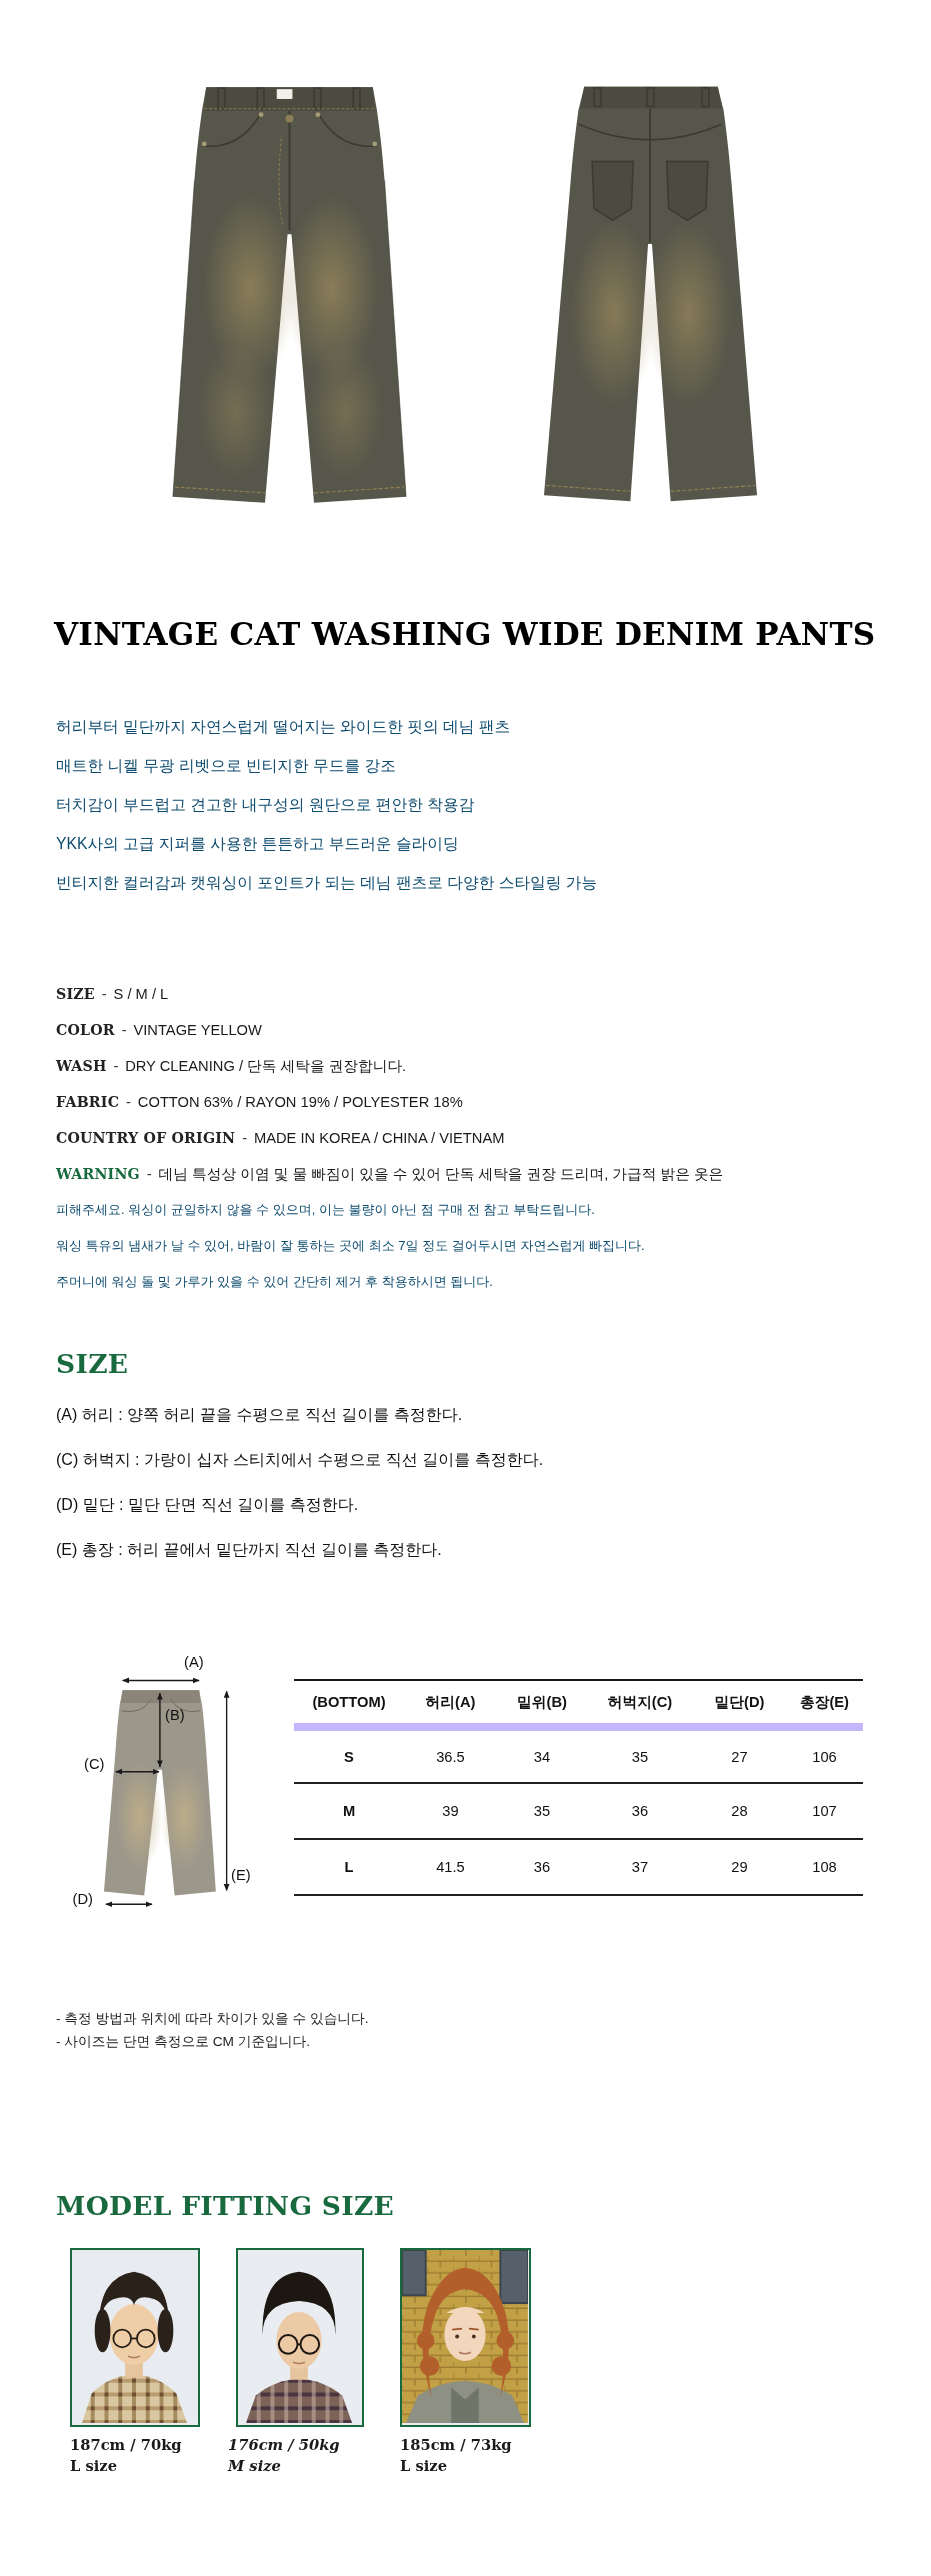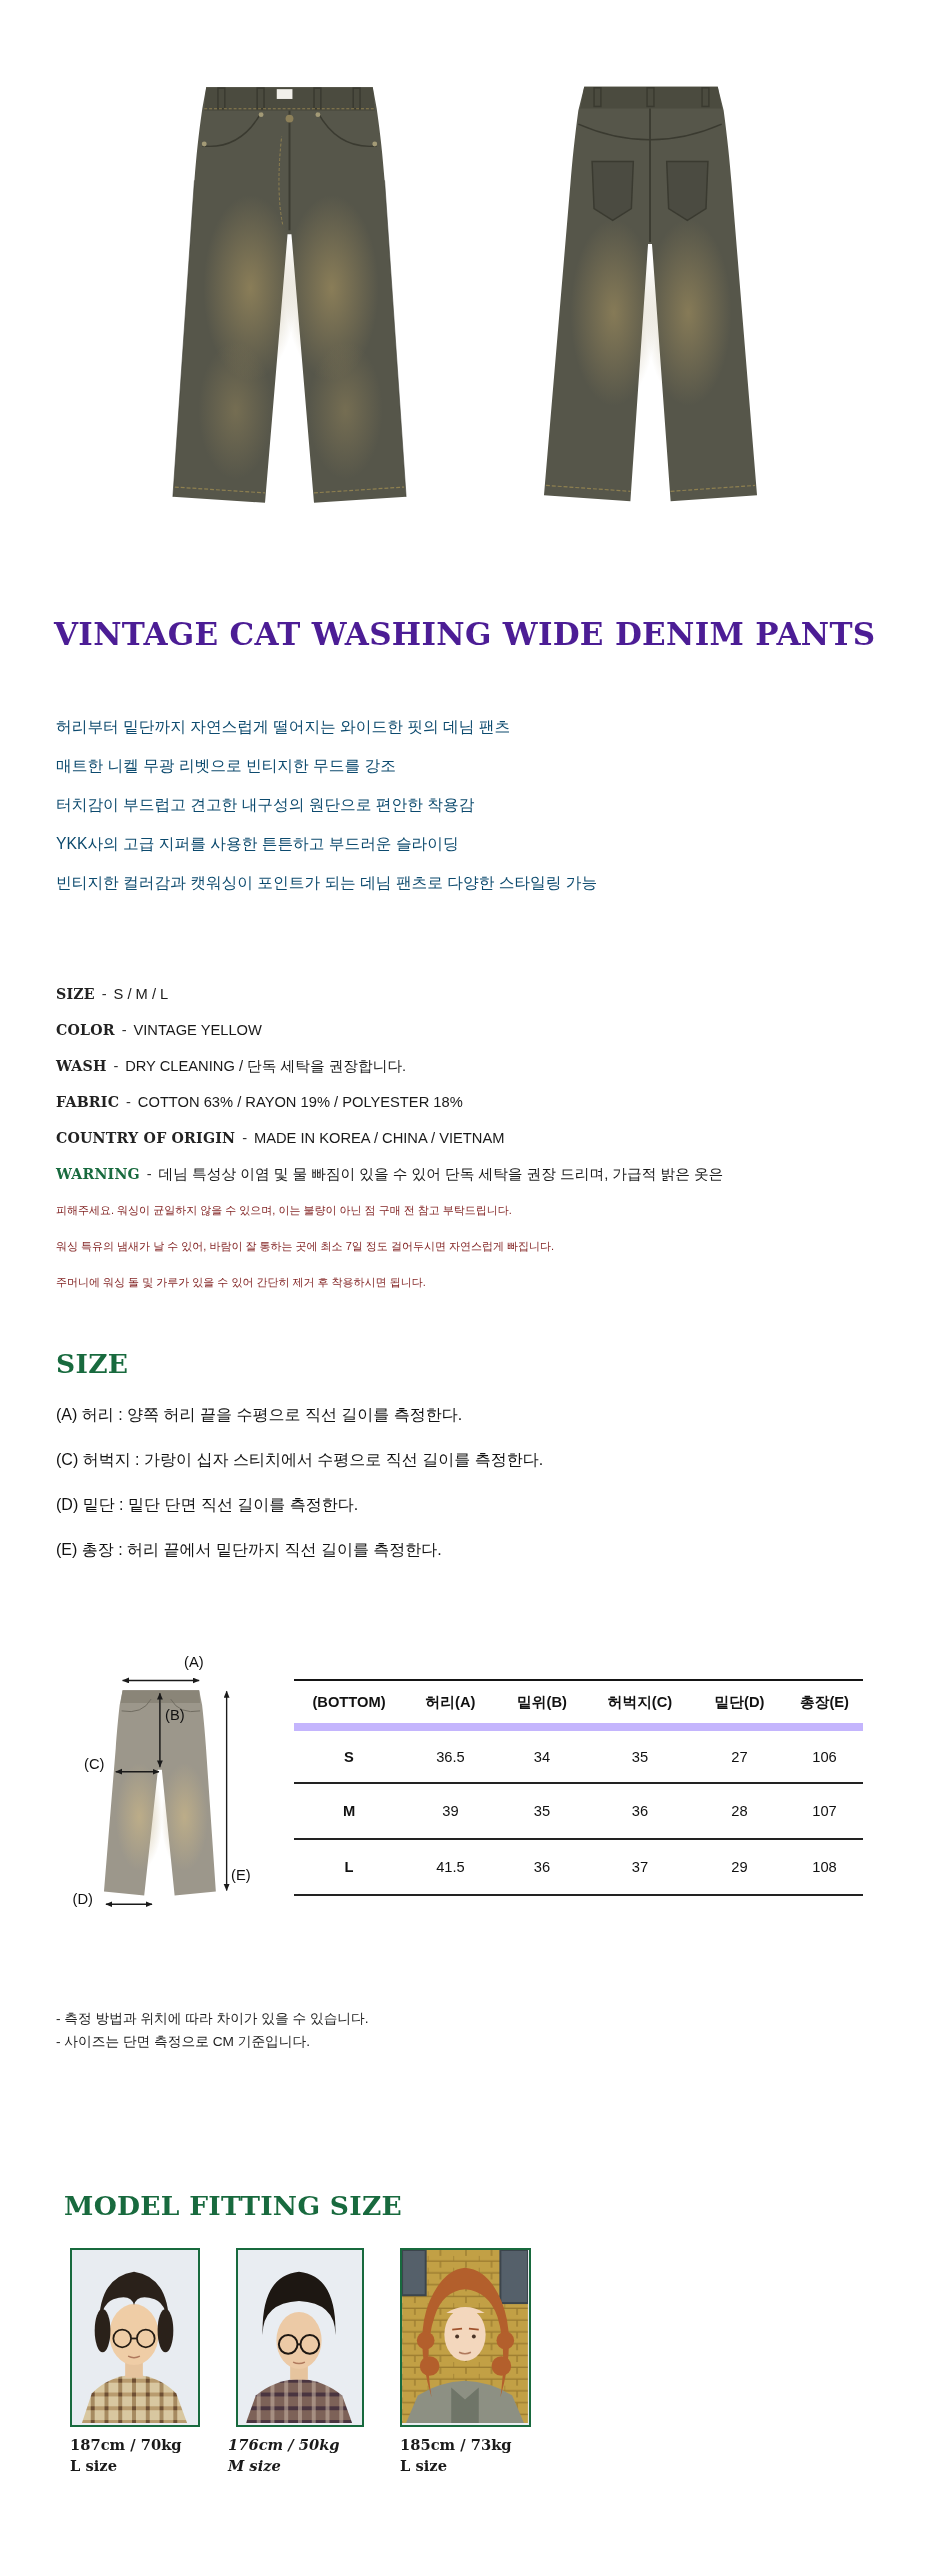--- a/index.html
+++ b/index.html
@@ -2,36 +2,36 @@
 <html><head>
 <meta charset="utf-8">
 <style>
   html,body{margin:0;padding:0;background:#ffffff;}
   #page{position:relative;width:932px;height:2576px;background:#ffffff;overflow:hidden;
         font-family:"Liberation Sans","DejaVu Sans",sans-serif;color:#1c1c1c;}
   .abs{position:absolute;}
 
   
   .product-title{left:54px;top:616px;width:844px;font-family:"DejaVu Serif","Liberation Serif",serif;
-        font-weight:bold;font-size:31px;letter-spacing:0.3px;color:#4c1d95;}
+        font-weight:bold;font-size:31px;letter-spacing:0.3px;color:#000000;}
   .section-heading{font-family:"DejaVu Serif","Liberation Serif",serif;font-weight:bold;
         font-size:26.5px;color:#186a3e;letter-spacing:0.3px;}
 
   
   .desc{left:56px;top:708px;width:834px;}
   .desc-line{height:39px;display:flex;align-items:center;font-size:15.7px;color:#0c4a6e;}
 
   
   .details{left:56px;top:976px;width:853px;}
   .detail-row{height:36px;display:flex;align-items:center;font-size:14.7px;color:#1a1a1a;}
   .detail-label{font-family:"DejaVu Serif","Liberation Serif",serif;font-weight:bold;
         font-size:14.2px;letter-spacing:0.2px;color:#222;}
   .detail-label.green{color:#186a3e;}
   .detail-sep{margin:0 6.9px;color:#333;}
-  .warn-line{height:36px;display:flex;align-items:center;font-size:11px;color:#7f1d1d;}
+  .warn-line{height:36px;display:flex;align-items:center;font-size:13px;color:#0c4a6e;}
 
   
   .size-heading{left:56px;top:1348px;}
   .instructions{left:56px;top:1393px;width:844px;}
   .instr-line{height:45px;display:flex;align-items:center;font-size:16px;color:#111;}
 
   
   .diagram{left:49px;top:1650px;width:211px;height:267px;}
   .diagram svg{position:absolute;left:0;top:0;}
   .diag-label{position:absolute;font-size:14.7px;color:#111;}
@@ -42,21 +42,21 @@
   .size-table tbody tr{height:56px;border-bottom:2px solid #222;}
   .size-table th{font-size:14.7px;font-weight:bold;text-align:center;color:#111;}
   .size-table td{font-size:14.7px;text-align:center;color:#111;}
   .size-table td.size-name{font-weight:bold;}
 
   
   .notes{left:56px;top:2007px;width:687px;}
   .note-line{height:23.5px;display:flex;align-items:center;font-size:13.7px;color:#222;}
 
   
-  .model-heading{left:56px;top:2190px;margin-left:8px;}
+  .model-heading{left:56px;top:2190px;}
   .model-photo{position:absolute;top:2248px;height:179px;border:2.9px solid #186a3e;box-sizing:border-box;background:#e9edf2;}
   .mp1{left:70px;width:130px;}
   .mp2{left:236px;width:128px;}
   .mp3{left:400px;width:131px;}
   .model-caption{position:absolute;top:2435px;width:147px;font-family:"DejaVu Serif","Liberation Serif",serif;
         font-weight:bold;font-size:14.7px;color:#1a1a1a;line-height:20.6px;}
   .mc1{left:70px;} .mc2{left:228px;font-style:italic;} .mc3{left:400px;}
 </style>
 </head>
 <body>

